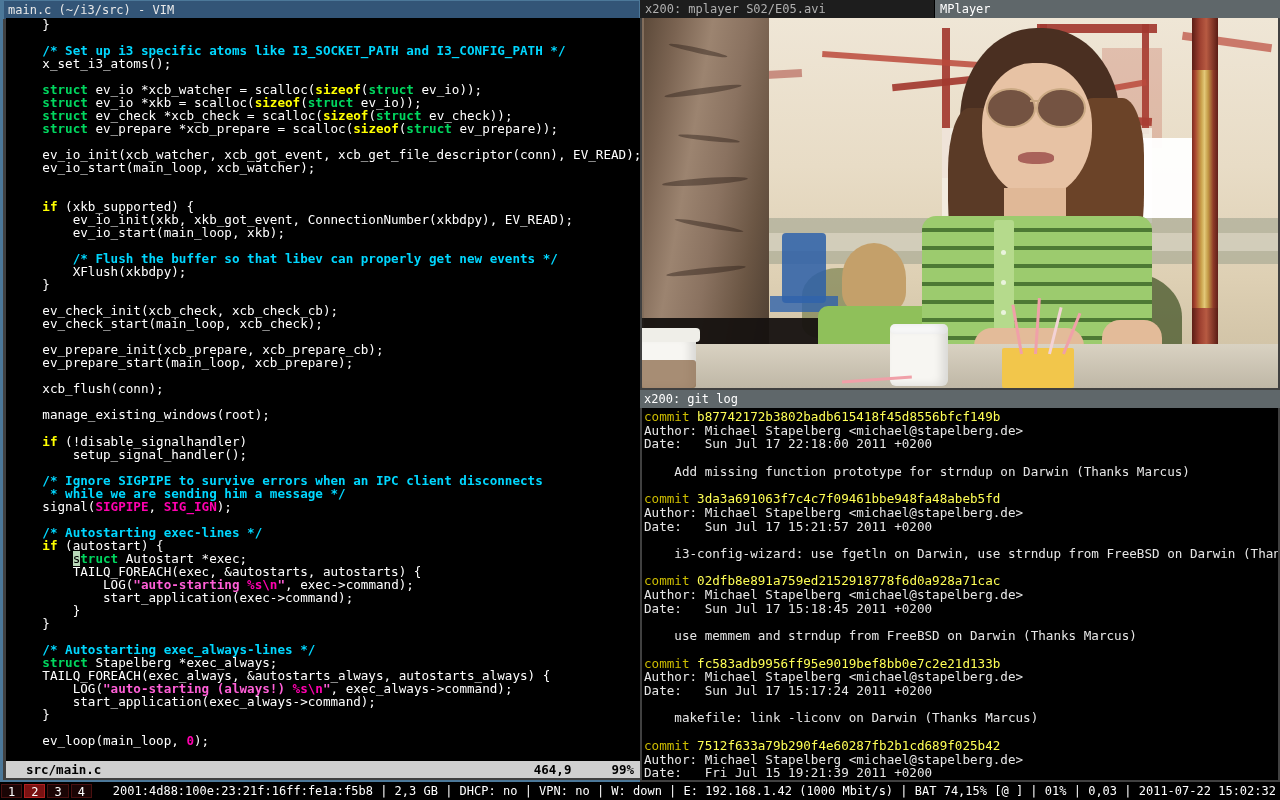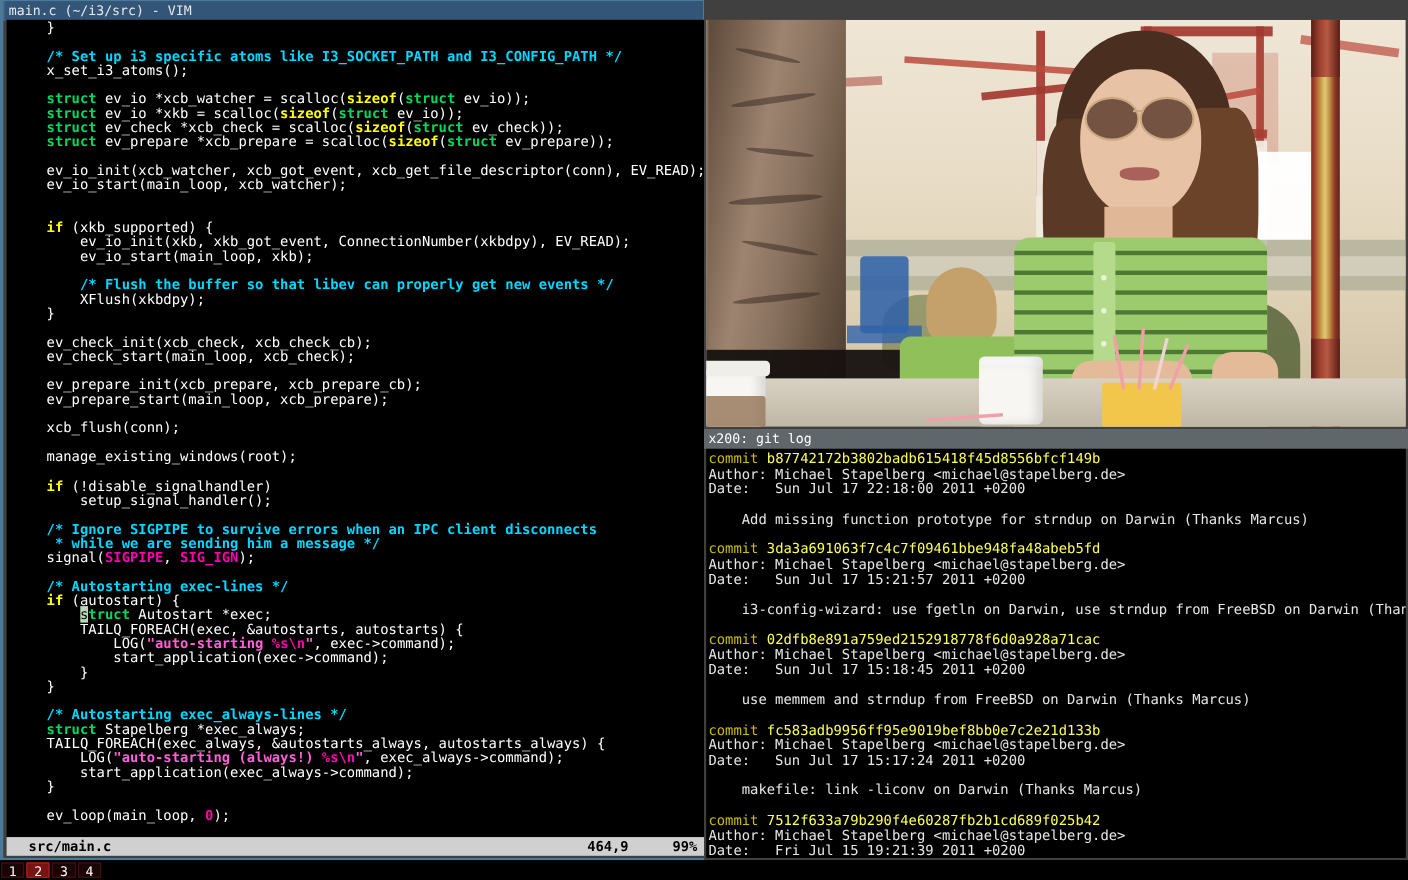--- a/index.html
+++ b/index.html
@@ -190,20 +190,24 @@
     </div>
     <div class="vimstatus">
       <span class="vs-file">src/main.c</span>
       <span class="vs-sp"></span>
       <span class="vs-pos">464,9</span>
       <span class="vs-pct">99%</span>
     </div>
   </div>
 
   <div class="win" id="mplayer">
+    <div class="tabrow">
+      <div class="tab tab-inactive">x200: mplayer S02/E05.avi</div>
+      <div class="tab tab-active">MPlayer</div>
+    </div>
 
     <div class="video">
       <div class="sky"></div>
 
       <div class="crane" style="left:300px;top:10px;width:8px;height:150px;"></div>
       <div class="crane" style="left:250px;top:60px;width:120px;height:7px;transform:rotate(-6deg);"></div>
       <div class="crane2" style="left:180px;top:40px;width:200px;height:6px;transform:rotate(4deg);"></div>
       <div class="crane" style="left:395px;top:6px;width:120px;height:9px;"></div>
       <div class="crane" style="left:398px;top:6px;width:7px;height:120px;"></div>
       <div class="crane" style="left:500px;top:6px;width:7px;height:110px;"></div>
@@ -330,15 +334,16 @@
   </div>
 
   <div id="bar">
     <div id="ws-list" style="display:flex;align-items:center;">
         <div class="ws ws-in">1</div>
         <div class="ws ws-on">2</div>
         <div class="ws ws-in">3</div>
         <div class="ws ws-in">4</div>
       </div>
     <div class="barspace"></div>
+    <div class="status">2001:4d88:100e:23:21f:16ff:fe1a:f5b8  |  2,3 GB  |  DHCP: no  |  VPN: no  |  W: down  |  E: 192.168.1.42 (1000 Mbit/s)  |  BAT 74,15%  [@ ]  |  01%  |  0,03  |  2011-07-22 15:02:32</div>
   </div>
 
 </div>
 
 </body></html>

